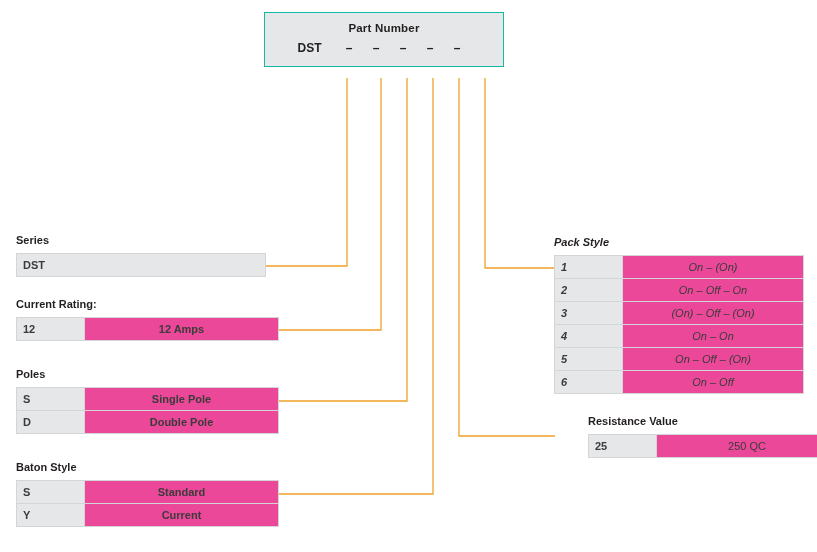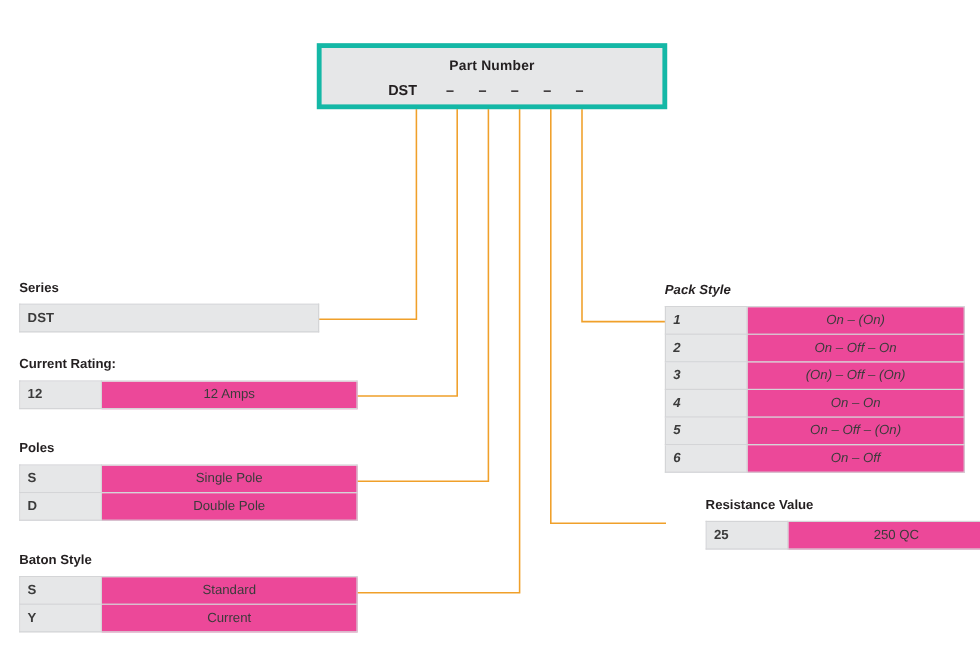--- a/index.html
+++ b/index.html
@@ -26,25 +26,25 @@
     left: 0; top: 0;
     width: 817px;
     height: 552px;
     pointer-events: none;
   }
 
   
   .partnum-box {
     position: absolute;
     left: 264px;
-    top: 36px;
-    width: 292px;
+    top: 12px;
+    width: 240px;
     height: 55px;
     background: #e6e7e8;
-    border: 4px solid #14b8a6;
+    border: 1px solid #14b8a6;
     box-sizing: border-box;
   }
   .partnum-title {
     text-align: center;
     font-size: 11.5px;
     font-weight: bold;
     color: #231f20;
     margin-top: 9px;
     letter-spacing: .2px;
   }
@@ -96,21 +96,21 @@
     text-align: left;
   }
   td.desc {
     background: #ec4899;
     text-align: center;
   }
 
   
   .left-col table.opts { width: 249px; }
   .left-col td.code { width: 68px; }
-  .left-col td.desc { width: 213px; }
+  .left-col td.desc { width: 194px; font-weight: bold; }
 
   .series-table td.code { width: 249px; }
 
   .right-col table.opts { width: 249px; }
   .right-col td.code { width: 68px; }
   .right-col td.desc { width: 181px; }
 </style>
 </head>
 <body>
 

